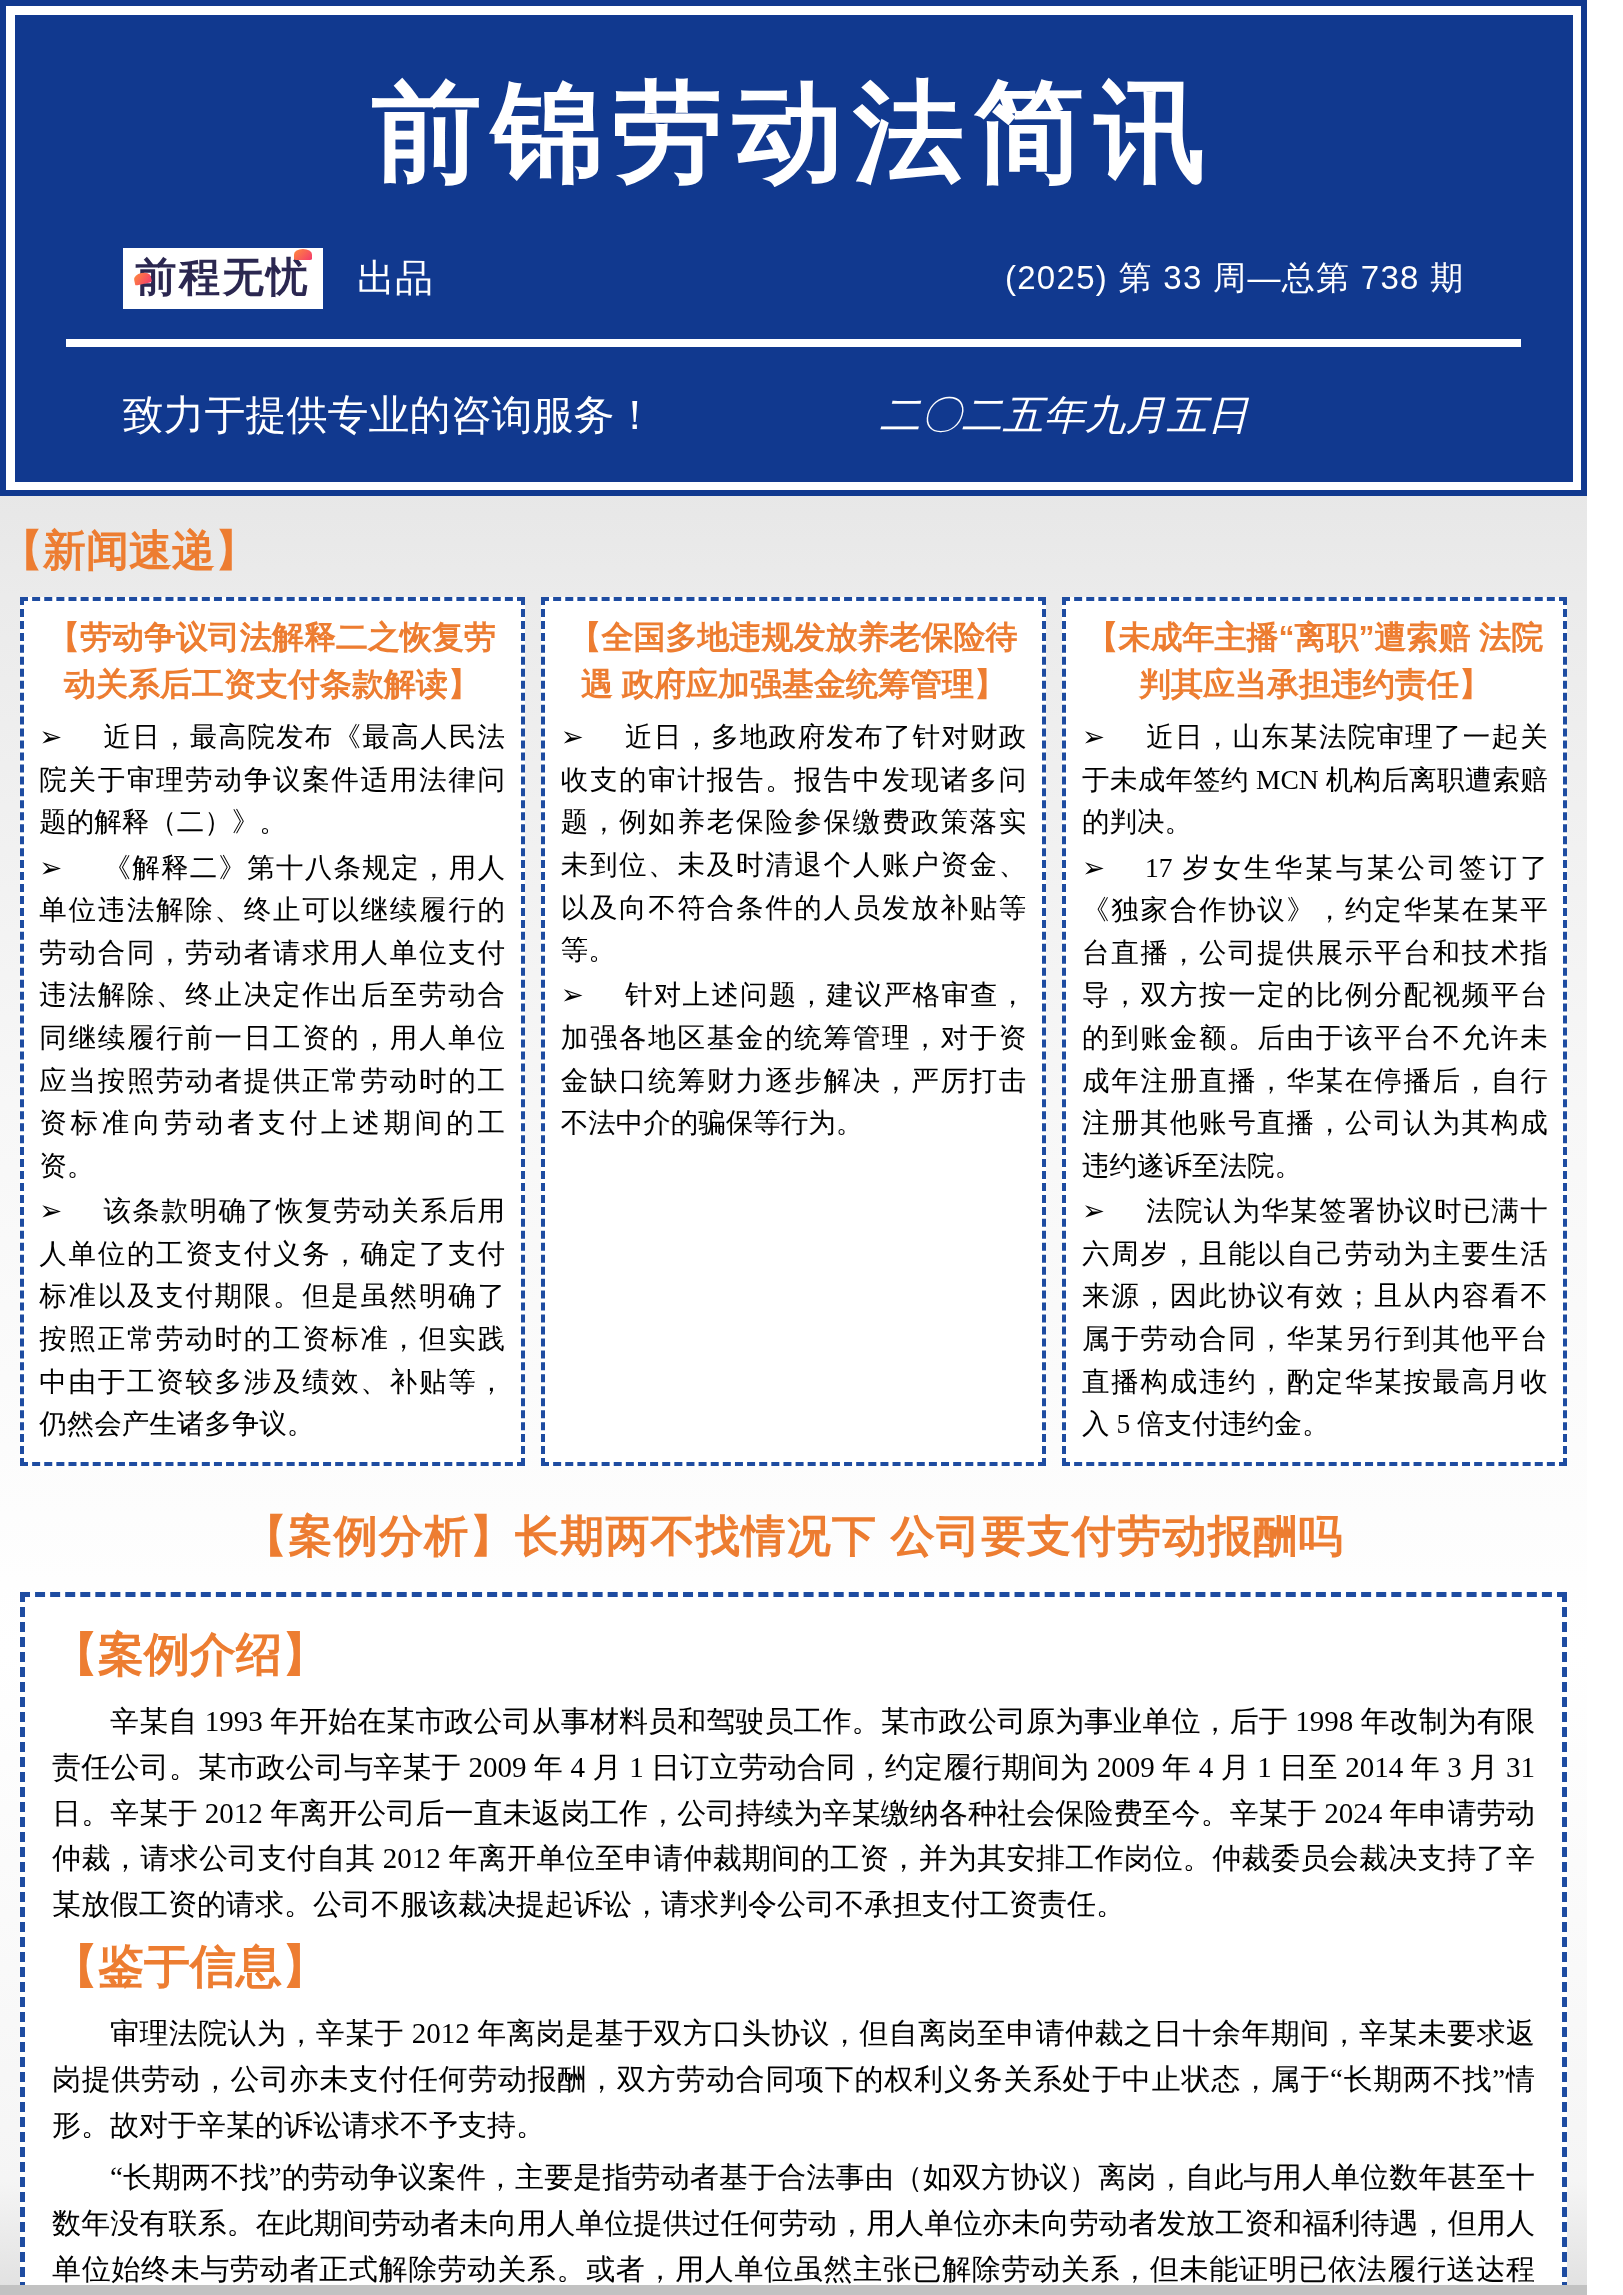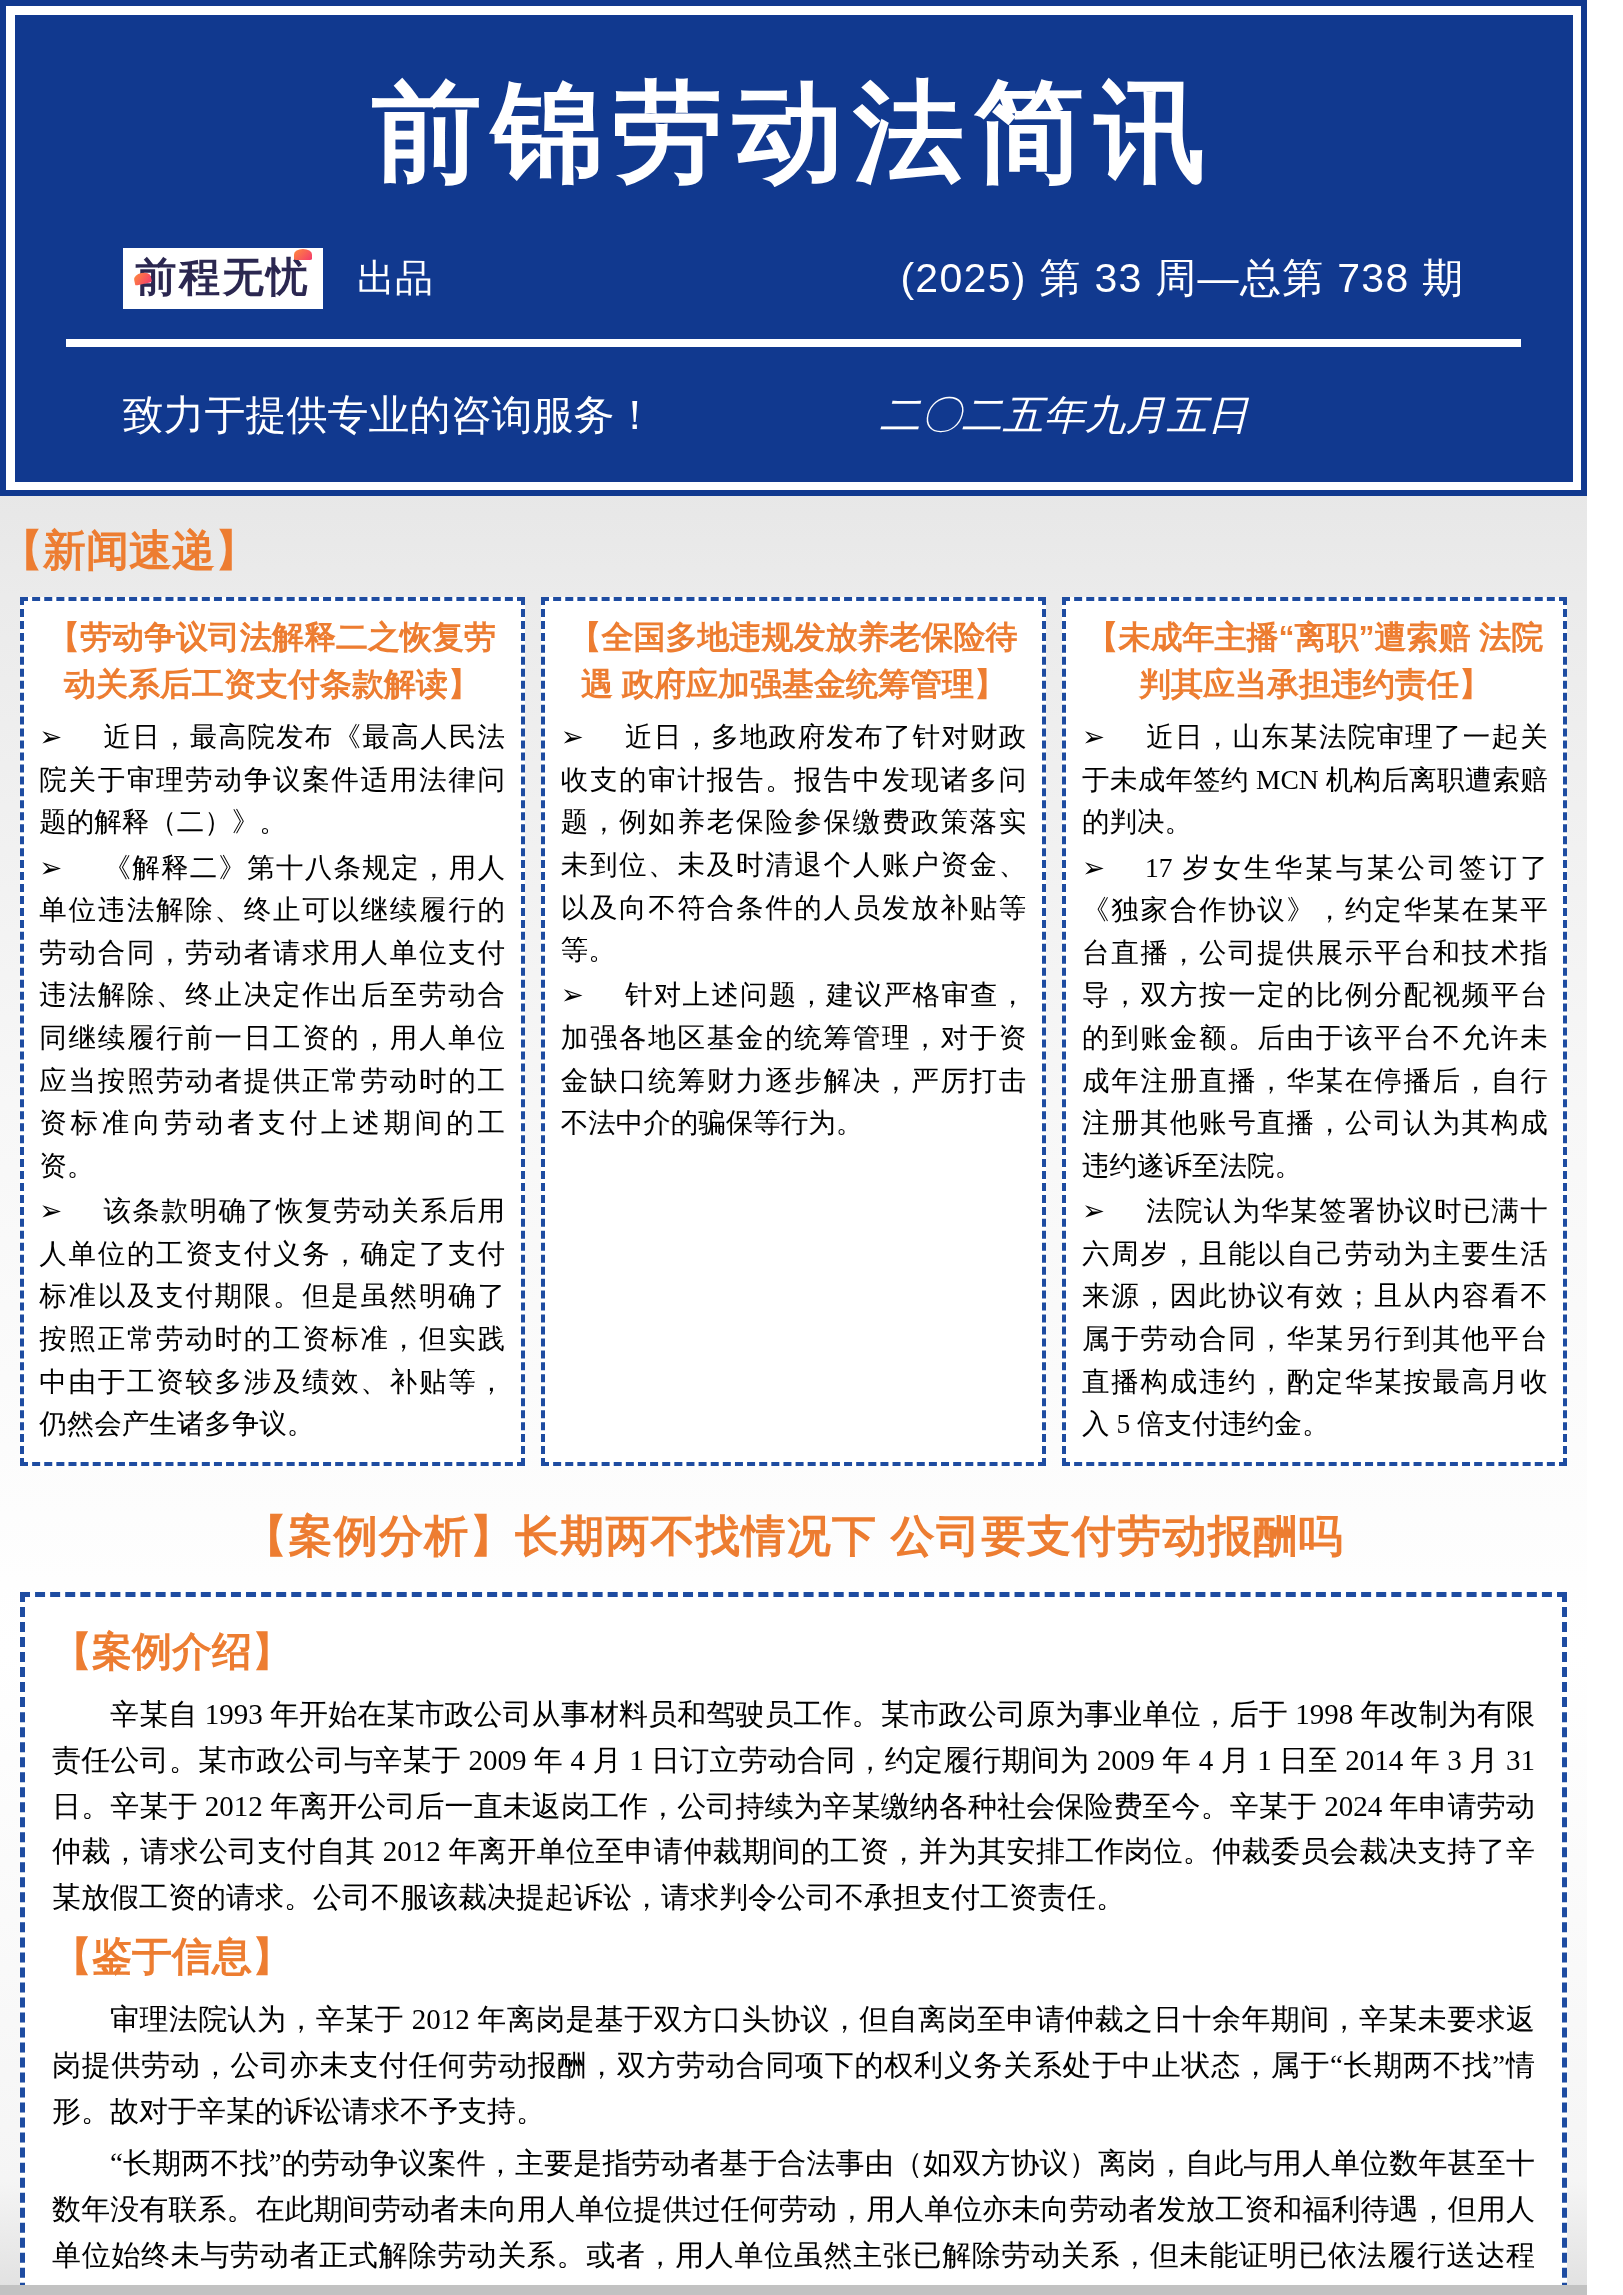--- a/index.html
+++ b/index.html
@@ -56,21 +56,21 @@
     letter-spacing: 2.6px;
   }
   .logo-dot {
     position: absolute;
     background: linear-gradient(135deg, #FF8A3C, #F43B6C);
     border-radius: 50% 50% 12% 12%;
   }
   .dot-left  { width: 17px; height: 10.5px; left: 11.8px; top: 25px; transform: rotate(-12deg); }
   .dot-right { width: 18.3px; height: 11px; right: 10.5px; top: 1.3px; }
   .pub-suffix { font-size: 38px; margin-left: 34px; }
-  .issue { font-size: 41px; letter-spacing: 1.3px; }
+  .issue { font-size: 33px; letter-spacing: 1.3px; }
   .header-rule { height: 7.9px; background: #ffffff; margin: 30px 5.2px 0; }
   .slogan-row {
     display: flex;
     justify-content: space-between;
     font-size: 41px;
     margin-top: 41px;
     padding: 0 62px;
     font-family: "Liberation Sans", sans-serif;
   }
   .slogan-row .date { margin-right: 216px; font-style: italic; }
@@ -124,21 +124,21 @@
   .case-box {
     margin: 0 19.6px;
     border: 5.2px dashed #1E4CA1;
     background: #ffffff;
     padding: 19.6px 27.5px 30px;
   }
   .case-label {
     color: #ED7D31;
     font-family: "Liberation Sans", sans-serif;
     font-weight: bold;
-    font-size: 40px;
+    font-size: 46px;
     margin: 7.9px 0 13px;
   }
   .case-para {
     font-size: 29px;
     line-height: 1.58;
     text-align: justify;
     text-indent: 2em;
     margin: 0 0 6.5px;
   }
   .bottom-bar {

